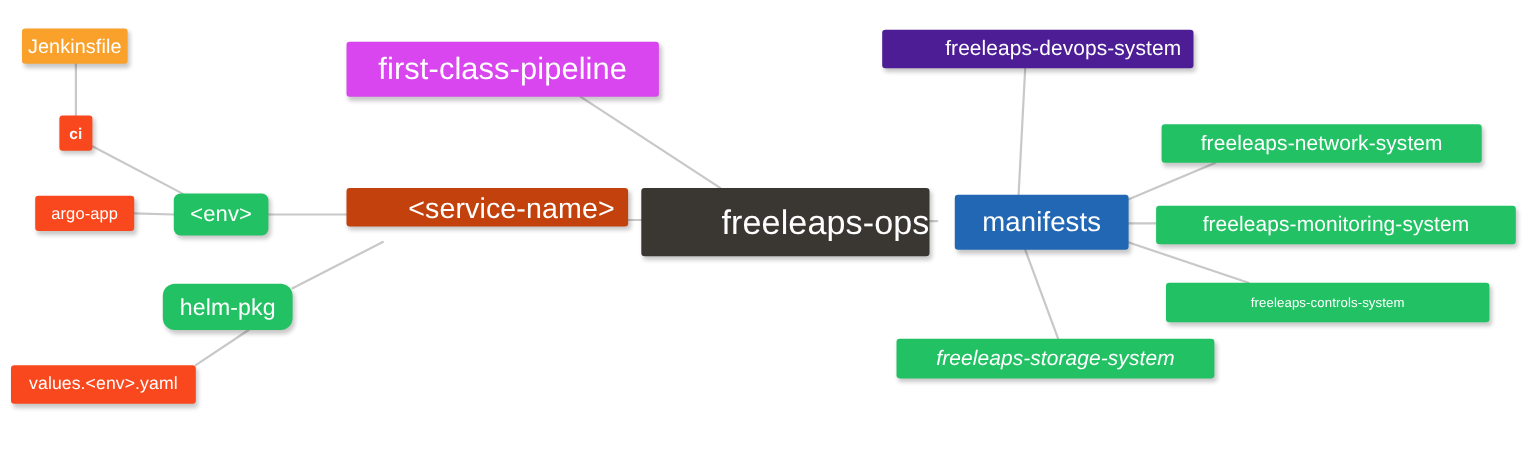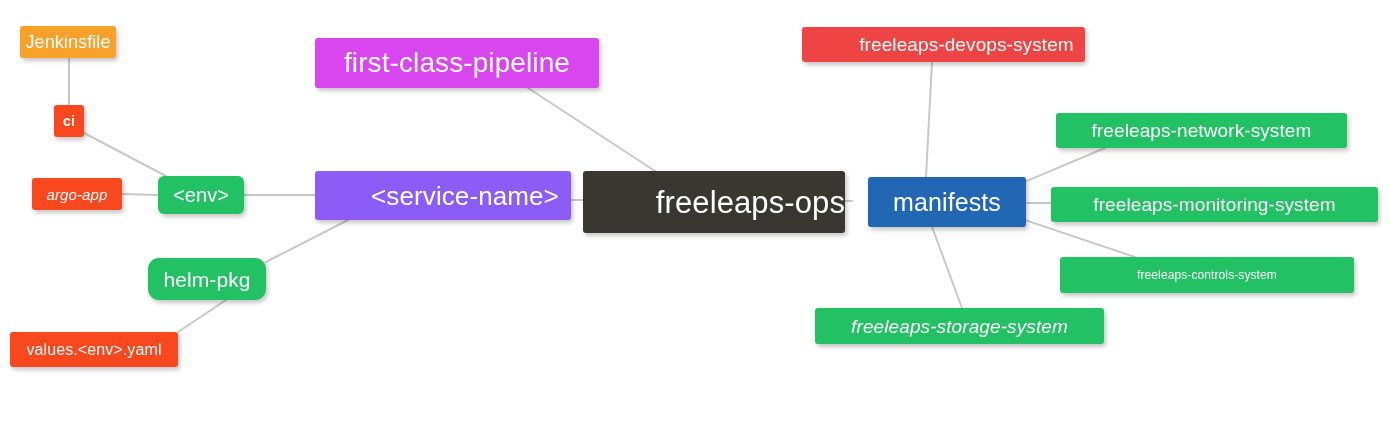--- a/index.html
+++ b/index.html
@@ -55,45 +55,45 @@
       <line x1="1010" y1="215" x2="1135" y2="257" stroke="#c8c8c8" stroke-width="2" stroke-linecap="round"></line>
       <line x1="932" y1="227" x2="962" y2="308" stroke="#c8c8c8" stroke-width="2" stroke-linecap="round"></line>
     </svg>
 
 <div class="node" style="left: 20px; top: 26px; width: 96px; height: 32px; background: rgb(249, 161, 43); font-size: 18px;">
       <span>Jenkinsfile</span>
     </div>
     <div class="node" style="left: 54px; top: 105px; width: 30px; height: 32px; background: rgb(249, 72, 29); font-size: 14px; font-weight: bold;">
       <span>ci</span>
     </div>
-    <div class="node" style="left: 32px; top: 178px; width: 90px; height: 32px; background: rgb(249, 72, 29); font-size: 15px; font-style: italic;">
+    <div class="node" style="left: 32px; top: 178px; width: 90px; height: 32px; background: rgb(249, 72, 29); font-size: 15px;">
       <span>argo-app</span>
     </div>
     <div class="node rounded" style="left: 158px; top: 176px; width: 86px; height: 38px; background: rgb(34, 194, 100); font-size: 20px;">
       <span>&lt;env&gt;</span>
     </div>
     <div class="node rounded" style="left: 148px; top: 258px; width: 118px; height: 42px; background: rgb(34, 194, 100); font-size: 21px; border-radius: 11px;">
       <span>helm-pkg</span>
     </div>
     <div class="node" style="left: 10px; top: 332px; width: 168px; height: 35px; background: rgb(249, 72, 29); font-size: 16px;">
       <span>values.&lt;env&gt;.yaml</span>
     </div>
     <div class="node" style="left: 315px; top: 38px; width: 284px; height: 50px; background: #d946ef; font-size: 28px;">
       <span>first-class-pipeline</span>
     </div>
-    <div class="node" style="left: 315px; top: 171px; width: 256px; height: 49px; background: #8b5cf6; font-size: 26px; padding-left: 44px;">
+    <div class="node" style="left: 315px; top: 171px; width: 256px; height: 35px; background: #c2410c; font-size: 26px; padding-left: 44px;">
       <span>&lt;service-name&gt;</span>
     </div>
     <div class="node" style="left: 583px; top: 171px; width: 262px; height: 62px; background: rgb(58, 54, 49); font-size: 31px; justify-content: flex-end;">
       <span>freeleaps-ops</span>
     </div>
     <div class="node" style="left: 852px; top: 177px; width: 158px; height: 50px; background: rgb(33, 103, 180); font-size: 25px; margin-left: 16px;">
       <span>manifests</span>
     </div>
-    <div class="node" style="left: 802px; top: 27px; width: 283px; height: 35px; background: #ef4444; font-size: 19px; padding-left: 46px;">
+    <div class="node" style="left: 802px; top: 27px; width: 283px; height: 35px; background: #4c1d95; font-size: 19px; padding-left: 46px;">
       <span>freeleaps-devops-system</span>
     </div>
     <div class="node" style="left: 1056px; top: 113px; width: 291px; height: 35px; background: rgb(34, 194, 100); font-size: 19px;">
       <span>freeleaps-network-system</span>
     </div>
     <div class="node" style="left: 1051px; top: 187px; width: 327px; height: 35px; background: rgb(34, 194, 100); font-size: 19px;">
       <span>freeleaps-monitoring-system</span>
     </div>
     <div class="node" style="left: 1060px; top: 257px; width: 294px; height: 36px; background: rgb(34, 194, 100); font-size: 12px;">
       <span>freeleaps-controls-system</span>

